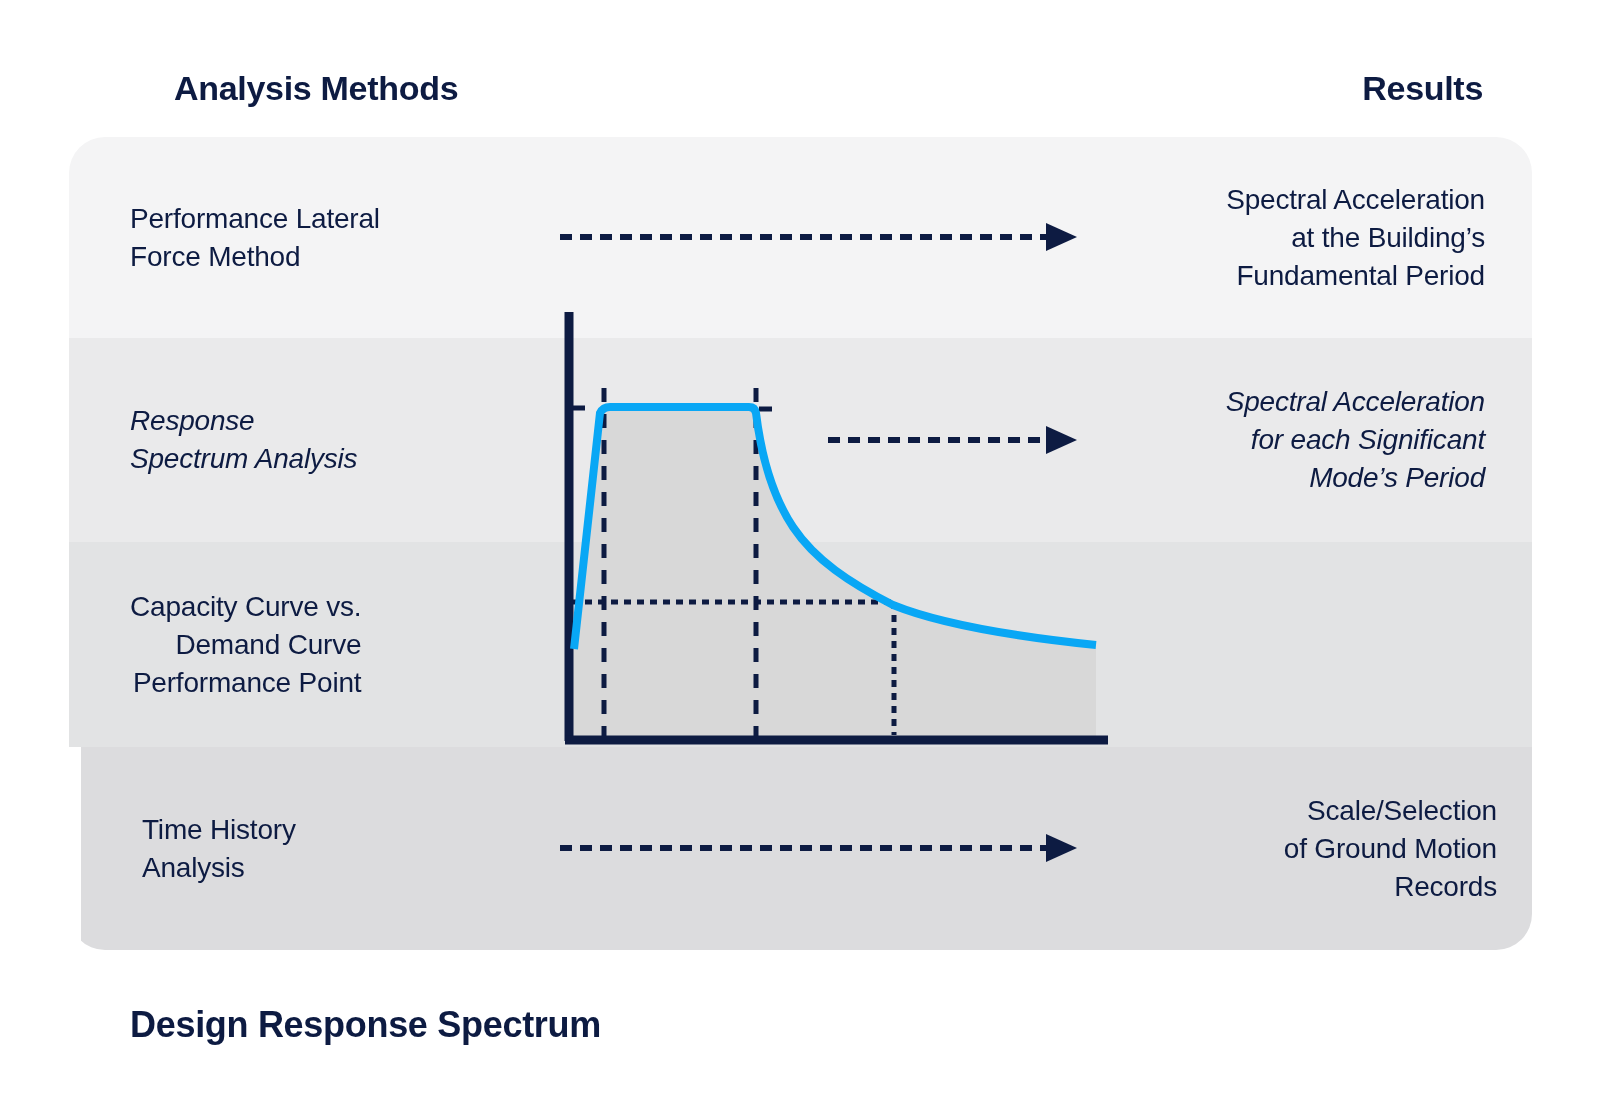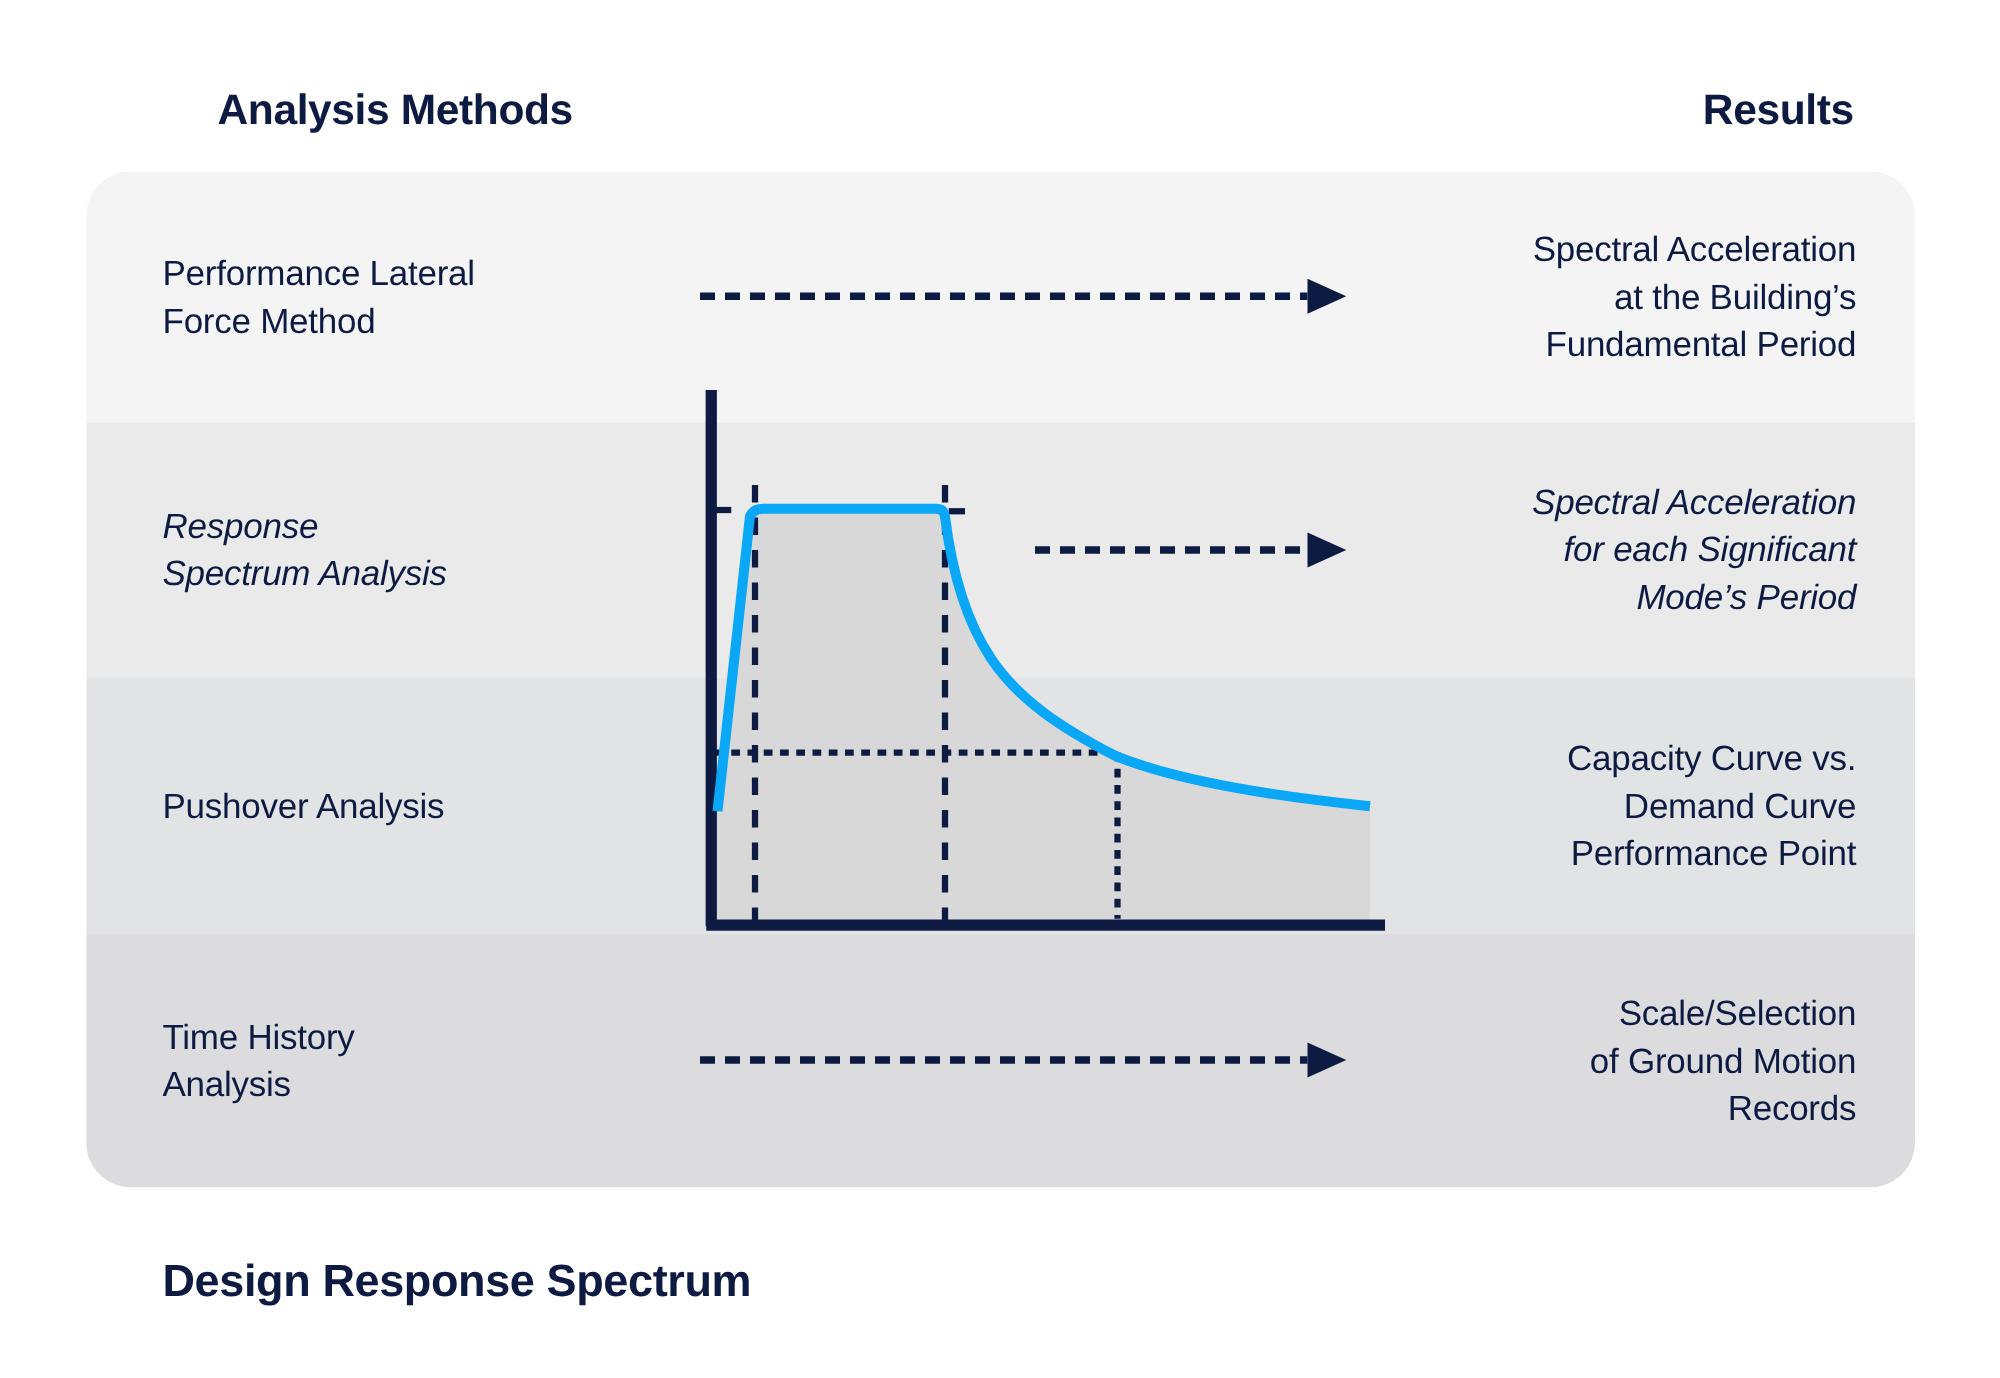--- a/index.html
+++ b/index.html
@@ -68,27 +68,26 @@
 
     <div class="band band-2" style="background: rgb(234, 234, 235); font-style: italic;">
       <div class="method-label">Response
 Spectrum Analysis</div>
       <div class="result-label">Spectral Acceleration
 for each Significant
 Mode’s Period</div>
     </div>
 
     <div class="band band-3" style="background: rgb(226, 227, 228);">
-      <div class="method-label">Pushover Analysis</div>
       <div class="result-label">Capacity Curve vs.
 Demand Curve
 Performance Point</div>
     </div>
 
-    <div class="band band-4" style="background: rgb(220, 220, 222);">
+    <div class="band band-4" style="background: rgb(220, 220, 222); margin-left: 12px;">
       <div class="method-label">Time History
 Analysis</div>
       <div class="result-label">Scale/Selection
 of Ground Motion
 Records</div>
     </div>
 
   </div>
 
   <svg class="overlay" viewBox="0 0 1600 1102">

